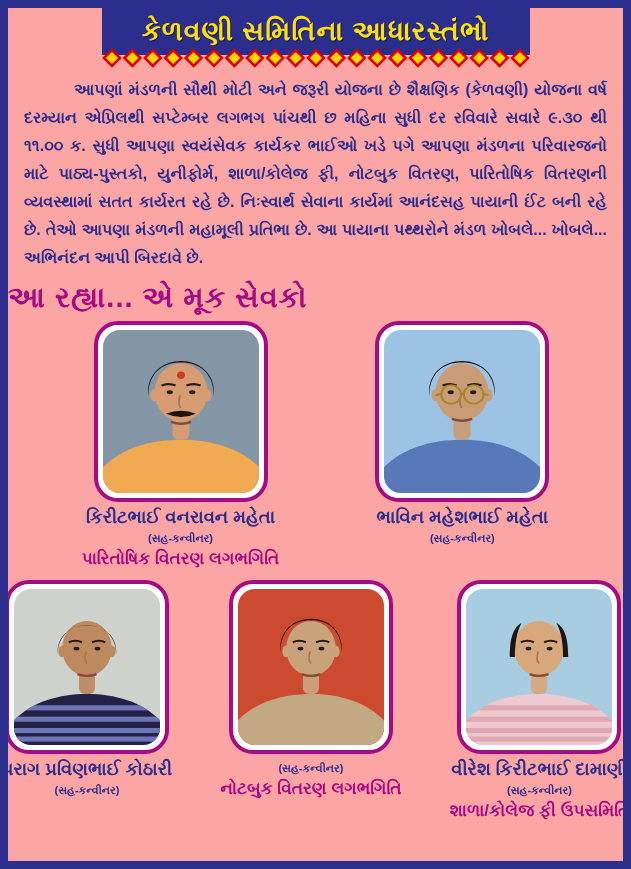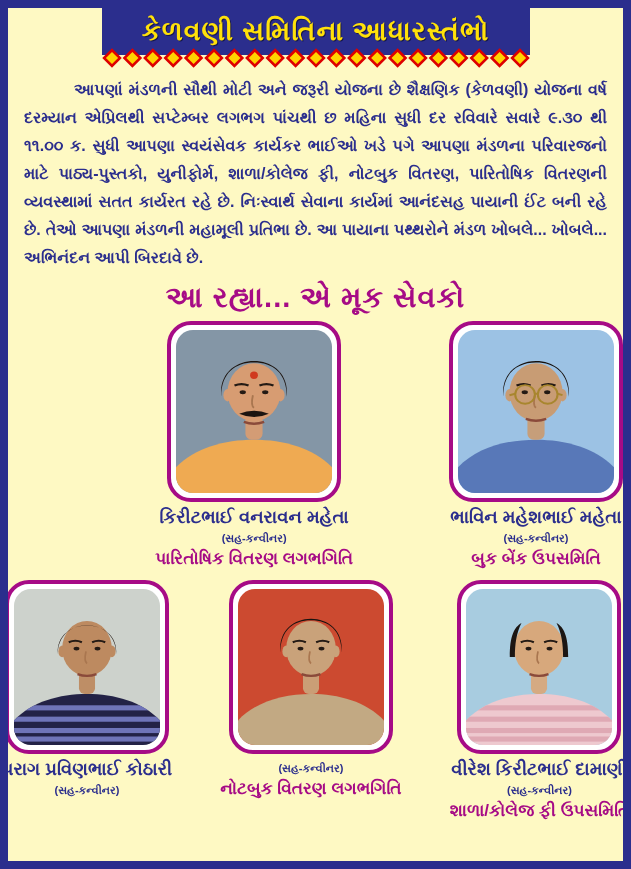--- a/index.html
+++ b/index.html
@@ -1,43 +1,43 @@
 <!DOCTYPE html>
 <html><head>
 <meta charset="utf-8">
 <style>
   html,body{margin:0;padding:0;background:#ffffff;}
   .page{
     position:relative;width:631px;height:869px;box-sizing:border-box;
-    border:8px solid #2b2e8d;background:#fef9c3;overflow:hidden;
+    border:8px solid #2b2e8d;background:#fca5a5;overflow:hidden;
     font-family:"Liberation Sans","DejaVu Sans",sans-serif;
   }
   
   .banner{
     width:428px;margin:0 auto;background:#2b2e8d;height:47px;
     display:flex;align-items:center;justify-content:center;
   }
   .banner-title{
     color:#ffe10a;font-size:27px;font-weight:bold;letter-spacing:1px;
     text-shadow:1px 1px 0 #14154d;white-space:nowrap;
   }
   .bunting{width:428px;margin:-7px auto 0 auto;height:20px;display:block;}
   
   .body-text{
     margin:8px 16px 0 16px;color:#2b2e8d;font-size:16px;font-weight:bold;
     line-height:28px;text-align:justify;text-indent:50px;
   }
   
   .subtitle{
-    margin-top:9px;text-align:center;color:#a60b86;font-size:29px;
+    margin-top:9px;text-align:left;color:#a60b86;font-size:29px;
     font-weight:bold;letter-spacing:1px;
   }
   
   .row{display:flex;justify-content:center;align-items:flex-start;}
-  .row1{gap:96px;margin-top:6px;justify-content:flex-end;}
+  .row1{gap:96px;margin-top:6px;}
   .row2{gap:48px;margin-top:10px;}
   .figure{display:flex;flex-direction:column;align-items:center;}
   .frame{
     border:4px solid #a60b86;border-radius:24px;background:#ffffff;
     padding:5px;box-sizing:border-box;
   }
   .photo{border-radius:17px;overflow:hidden;display:block;line-height:0;}
   .row1 .photo{width:156px;height:163px;}
   .row2 .photo{width:146px;height:156px;}
   .caption{margin-top:4px;text-align:center;white-space:nowrap;}
@@ -183,21 +183,20 @@
                 <path d="M49.2,43 L51.4,43"></path>
                 <path d="M36.7,43 L33,44"></path>
                 <path d="M63.8,43 L67,44"></path>
               </g>
     <path d="M43.5,60 Q50,62.5 56.5,60" stroke="#8a4a3a" stroke-width="1.6" fill="none"></path>
   </svg></div>
       </div>
       <div class="caption">
         <div class="cap-name">ભાવિન મહેશભાઈ મહેતા</div>
         <div class="cap-role">(સહ-કન્વીનર)</div>
-        <div class="cap-committee">બુક બેંક ઉપસમિતિ</div>
       </div>
     </div>
   </div>
 
   <div class="row row2">
     <div class="figure">
       <div class="frame">
         <div class="photo"><svg viewBox="0 0 100 110" width="100%" height="100%" preserveAspectRatio="none">
     <defs>
                 <clipPath id="shcl2">

